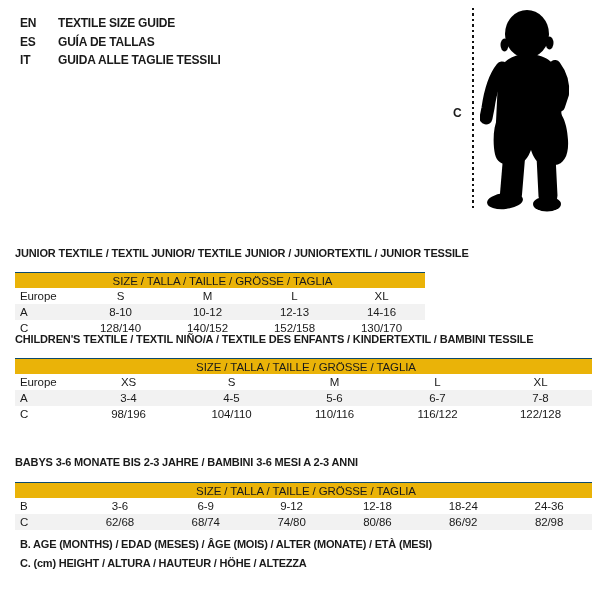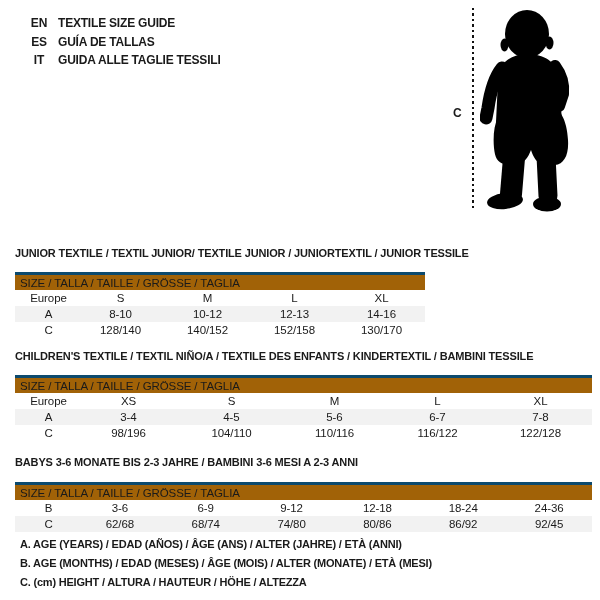--- a/index.html
+++ b/index.html
@@ -1,42 +1,42 @@
 <!DOCTYPE html>
 <html><head>
 <meta charset="utf-8">
 <style>
   html,body{margin:0;padding:0;background:#fff;}
   .page{position:relative;width:600px;height:600px;background:#ffffff;overflow:hidden;
         font-family:"Liberation Sans",sans-serif;color:#1a1a1a;}
 
   
   .lang-block{position:absolute;left:20px;top:14px;}
-  .lang-row{display:flex;height:18.5px;align-items:center;text-align:center;}
+  .lang-row{display:flex;height:18.5px;align-items:center;}
   .lang-code{width:38px;font-weight:bold;font-size:12px;letter-spacing:-0.2px;}
   .lang-title{font-weight:bold;font-size:12px;letter-spacing:-0.2px;white-space:nowrap;}
 
   
   .dotted-line{position:absolute;left:472px;top:8px;width:2px;height:200px;
                background:repeating-linear-gradient(to bottom,#121212 0 2.5px,transparent 2.5px 5.5px);}
   .figure-label{position:absolute;left:453px;top:106px;font-weight:bold;font-size:12px;}
   .silhouette{position:absolute;left:480px;top:8px;}
 
   
   .size-section{position:absolute;left:15px;}
   .s1{top:215px;width:410px;}
-  .s2{top:318px;width:577px;}
+  .s2{top:301px;width:577px;}
   .s3{top:424px;width:577px;}
   .section-title{font-size:11px;font-weight:bold;line-height:13px;letter-spacing:-0.15px;white-space:nowrap;margin-top:32px;}
   table{border-collapse:collapse;table-layout:fixed;width:100%;margin-top:12px;}
   .s3 table{margin-top:13px;}
-  th.bar{background:#a16207;border-top:3px solid #0c4a6e;font-weight:normal;text-align:left;
+  th.bar{background:#eab308;border-top:1px solid #0c4a6e;font-weight:normal;text-align:center;
          font-size:11.5px;padding:1px 0 1px 5px;height:13px;letter-spacing:-0.1px;white-space:nowrap;}
   td{font-size:11.5px;height:16px;padding:0;letter-spacing:-0.1px;}
-  td.rowlabel{text-align:center;padding-left:5px;}
+  td.rowlabel{text-align:left;padding-left:5px;}
   td.val{text-align:center;}
   tr.striped{background:#f2f2f2;}
 
   
   .footnotes{position:absolute;left:20px;top:535px;}
   .footnote{font-size:11px;font-weight:bold;line-height:19px;letter-spacing:-0.2px;white-space:nowrap;}
 </style>
 </head>
 <body>
 
@@ -192,25 +192,24 @@
             <td class="val">18-24</td>
             <td class="val">24-36</td>
           </tr>
           <tr class="striped">
             <td class="rowlabel">C</td>
             <td class="val">62/68</td>
             <td class="val">68/74</td>
             <td class="val">74/80</td>
             <td class="val">80/86</td>
             <td class="val">86/92</td>
-            <td class="val">92/45</td>
+            <td class="val">82/98</td>
           </tr>
         </tbody>
     </table>
   </section>
 
   <div class="footnotes">
-    <div class="footnote">A. AGE (YEARS) / EDAD (AÑOS) / ÂGE (ANS) / ALTER (JAHRE) / ETÀ (ANNI)</div>
     <div class="footnote">B. AGE (MONTHS) / EDAD (MESES) / ÂGE (MOIS) / ALTER (MONATE) / ETÀ (MESI)</div>
     <div class="footnote">C. (cm) HEIGHT / ALTURA / HAUTEUR / HÖHE / ALTEZZA</div>
   </div>
 
 </div>
 
 </body></html>

